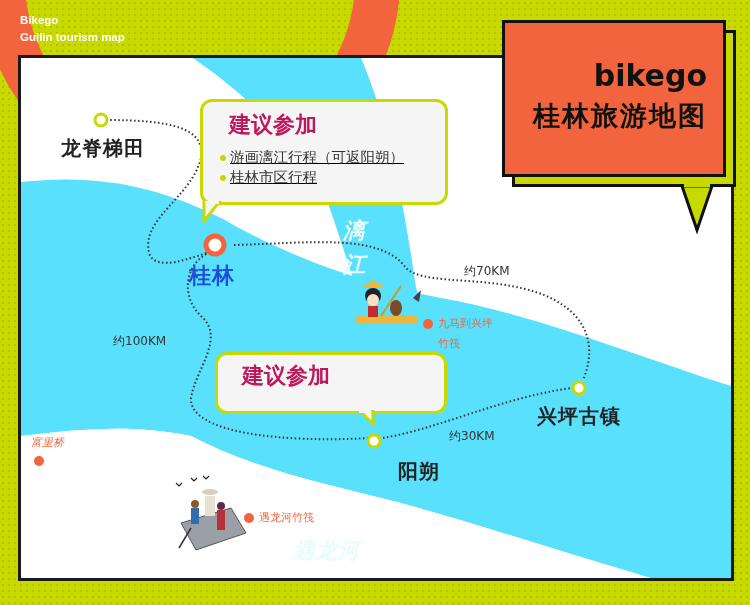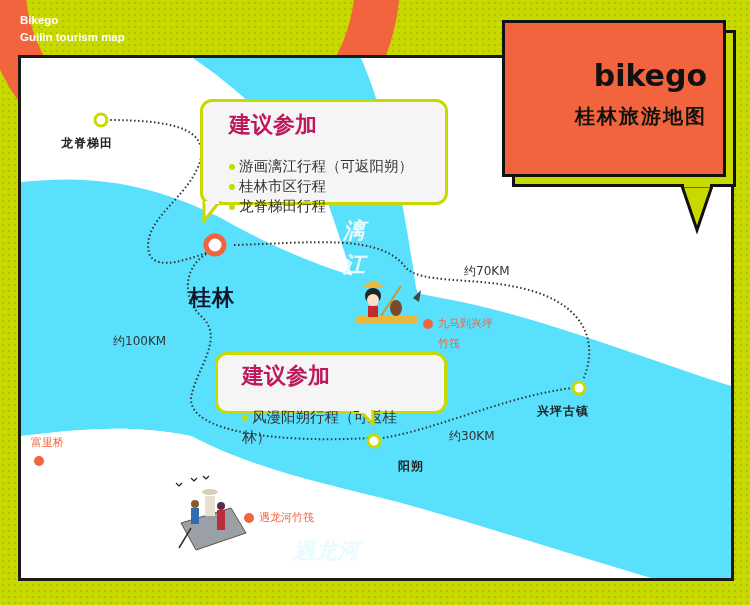--- a/index.html
+++ b/index.html
@@ -10,34 +10,34 @@
         background-size:6px 6px; }
   .orange-arc { position:absolute; left:-20px; top:-230px; width:420px; height:420px;
         border-radius:50%; border:45px solid #f2643d; box-sizing:border-box; }
   .brand { position:absolute; left:20px; top:12px; color:#fff; font-weight:bold; font-size:11.5px; line-height:17px;
         font-family:"Liberation Sans",sans-serif; }
   .map { position:absolute; left:18px; top:55px; width:716px; height:526px; background:#fff;
          border:3px solid #1a1a1a; box-sizing:border-box; overflow:hidden; }
   .map svg.layer { position:absolute; left:0; top:0; }
   .river-label { position:absolute; color:#e8fbff; font-weight:bold; font-style:italic;
          font-family:"Liberation Sans",sans-serif; }
-  .place { position:absolute; font-weight:bold; color:#222; font-size:12px; letter-spacing:1px; }
-  .place.red { color:#0f172a; font-size:22px;margin-top:22px; }
+  .place { position:absolute; font-weight:bold; color:#222; font-size:20px; letter-spacing:1px; }
+  .place.red { color:#1d4ed8; font-size:22px; }
   .poi { position:absolute; color:#f2643d; font-size:11px; line-height:20px; }
   .dist { position:absolute; color:#333; font-size:12px; }
   .bubble { position:absolute; background:#f5f5f5; border:3px solid #c8d900; border-radius:12px; box-sizing:border-box; }
   .bubble .title { font-weight:bold; font-size:22px; color:#be185d; margin:0 0 2px 0; }
-  .bubble ul { list-style:none; margin:16px; padding:0; }
+  .bubble ul { list-style:none; margin:7px; padding:0;text-decoration:underline; }
   .bubble li { font-size:14.5px; color:#333; line-height:20px; }
   .bubble li .dot { display:inline-block; width:6px; height:6px; border-radius:50%; background:#c8d900; margin-right:4px; vertical-align:middle; }
   .title-box { position:absolute; left:502px; top:20px; width:234px; height:167px; }
   .title-shadow { position:absolute; left:10px; top:10px; width:224px; height:157px; background:#c8d900; border:3px solid #111; box-sizing:border-box; }
   .title-main { position:absolute; left:0; top:0; width:224px; height:157px; background:#f2643d; border:3px solid #111; box-sizing:border-box; text-align:right; padding:35px 16px 0 0; }
   .title-en { font-weight:bold; font-size:30px; color:#111; line-height:36px; font-family:"DejaVu Sans",sans-serif; }
-  .title-cn { font-weight:bold; font-size:20px; color:#111; line-height:36px; letter-spacing:2px; margin-top:4px; }
+  .title-cn { font-weight:bold; font-size:27px; color:#111; line-height:36px; letter-spacing:2px; margin-top:4px; }
 </style>
 </head>
 <body>
 
 <div class="bg"></div>
 <div class="orange-arc"></div>
 
 <div class="brand">
   <div>Bikego</div>
   <div>Guilin tourism map</div>
@@ -100,45 +100,41 @@
 
   <div class="place" style="left:40px;top:77px;">龙脊梯田</div>
   <div class="place red" style="left:168px;top:203px;">桂林</div>
   <div class="place" style="left:516px;top:345px;">兴坪古镇</div>
   <div class="place" style="left:333px;top:400px;margin-left:44px;">阳朔</div>
 
   <div class="poi" style="left:417px;top:256px;">
     <div>九马到兴坪</div>
     <div>竹筏</div>
   </div>
-  <div class="poi" style="left:10px;top:375px;">富里桥</div>
+  <div class="poi" style="left:10px;top:375px;font-style:italic;">富里桥</div>
   <div class="poi" style="left:238px;top:450px;font-family:Liberation Mono, monospace;">遇龙河竹筏</div>
 
   <div class="dist" style="left:443px;top:205px;">约70KM</div>
   <div class="dist" style="left:92px;top:275px;">约100KM</div>
   <div class="dist" style="left:428px;top:370px;">约30KM</div>
 
   <div class="bubble" style="left:179px;top:41px;width:248px;height:106px;padding:8px 8px 0 10px;">
     <div class="title" style="padding-left:16px;">建议参加</div>
     <ul>
       <li><span class="dot"></span><span>游画漓江行程（可返阳朔）</span></li>
       <li><span class="dot"></span><span>桂林市区行程</span></li>
-      <li><span class="dot"></span><span>龙脊梯田行程</span></li>
     </ul>
   </div>
   <svg style="position:absolute;left:181px;top:143px;" width="20" height="22">
     <path d="M2,0 L18,0 L2,20 Z" fill="#f5f5f5" stroke="#c8d900" stroke-width="3"></path>
     <rect x="3" y="0" width="14" height="3" fill="#f5f5f5"></rect>
   </svg>
 
   <div class="bubble" style="left:194px;top:294px;width:232px;height:62px;padding:6px 8px 0 8px;">
     <div class="title" style="padding-left:16px;">建议参加</div>
-    <ul>
-      <li><span class="dot"></span><span>风漫阳朔行程（可返桂林）</span></li>
-    </ul>
   </div>
   <svg style="position:absolute;left:338px;top:352px;" width="16" height="16">
     <path d="M0,0 L14,0 L14,14 Z" fill="#f5f5f5" stroke="#c8d900" stroke-width="3"></path>
     <rect x="0" y="0" width="12" height="3" fill="#f5f5f5"></rect>
   </svg>
 </div>
 
 <div class="title-box">
   <div class="title-shadow"></div>
   <div class="title-main">

